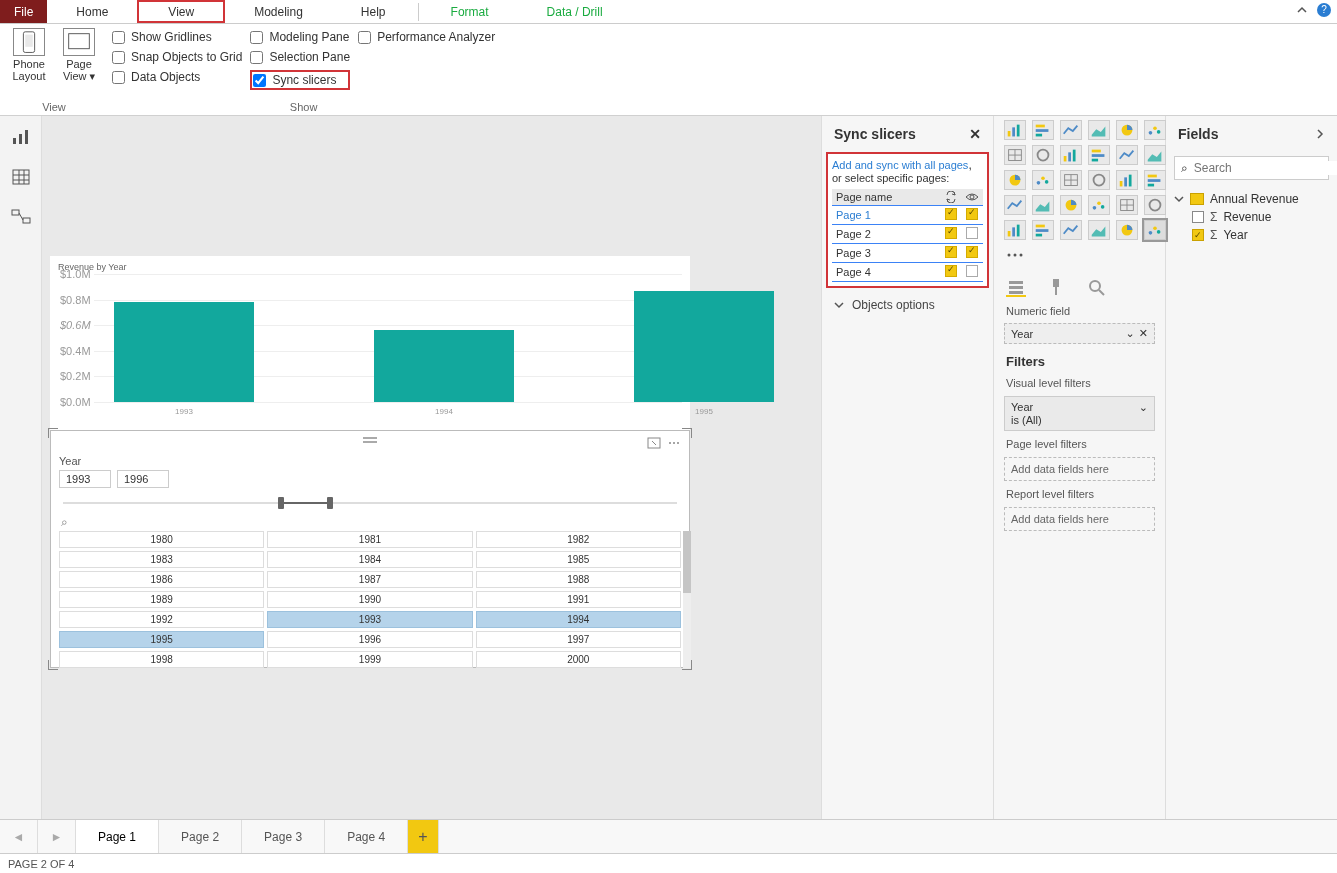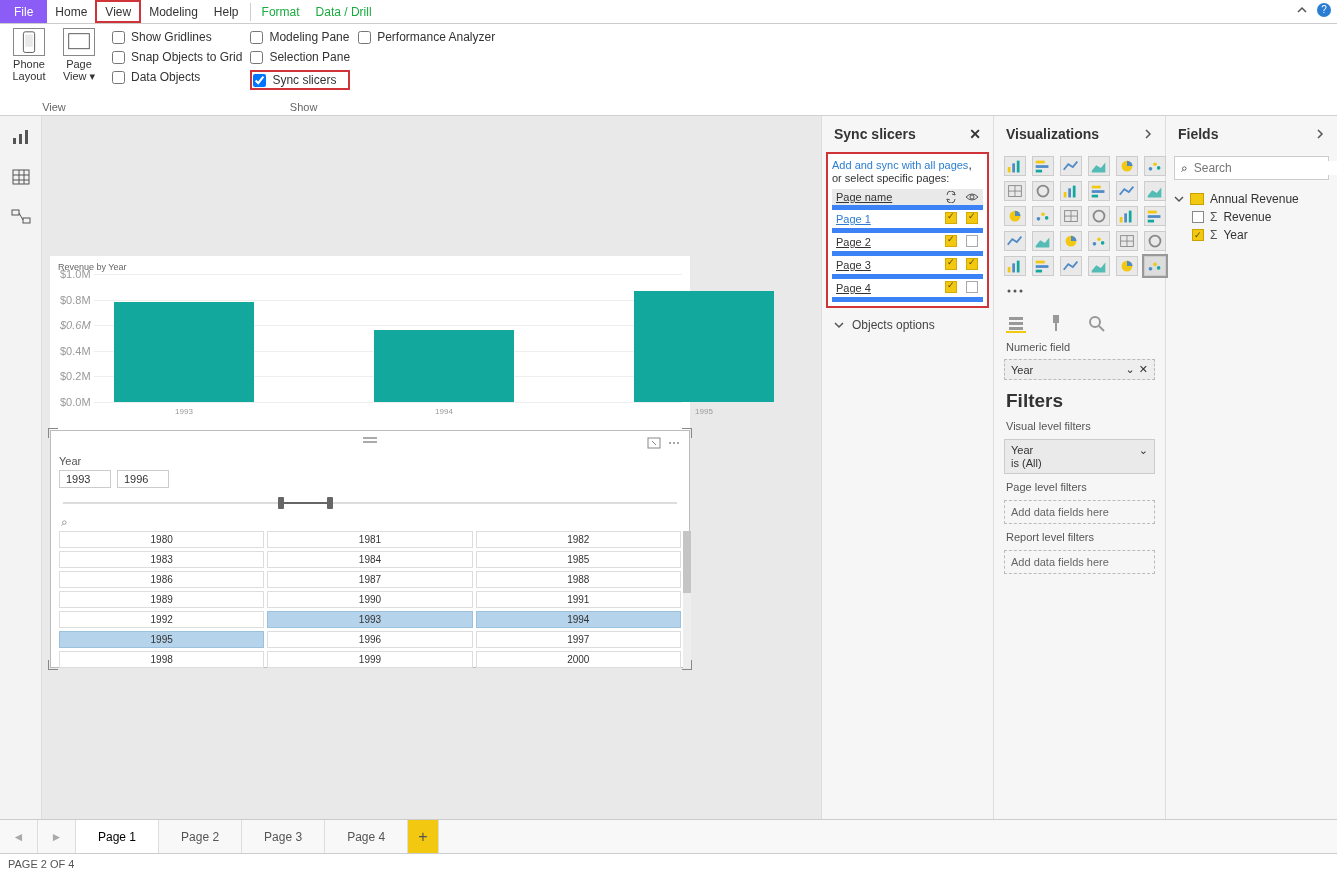--- a/index.html
+++ b/index.html
@@ -1,29 +1,29 @@
 <!DOCTYPE html>
 <html><head>
 <meta charset="utf-8">
 <style>
 * { margin: 0; padding: 0; box-sizing: border-box; font-family: "Segoe UI", Arial, sans-serif; }
 body { background: #fff; font-size: 12px; color: #333; overflow: hidden; width: 1337px; height: 873px; }
 
 
 .menubar { height: 24px; display: flex; border-bottom: 1px solid #ccc; position: relative; }
-.menubar .tab { padding: 0 8px; line-height: 24px; cursor: pointer; }
+.menubar .tab { padding: 0 29px; line-height: 24px; cursor: pointer; }
 .menubar .tab.file { background: #f2c811; color: #000; background:#1f77d0; color:#fff;}
 .menubar .tab.file { background: #117dca; color:#fff; font-weight:normal;}
 .menubar .tab.file { background:#127ac7;}
 .menubar .tab.file { background:#0f77c3;}
 .menubar .tab.file { background:#1b7ec8;}
 .menubar .tab.file { background:#2a8dd4;color:#fff;}
 .menubar .tab.file{background:#2b7cd3;color:#fff;}
 .menubar .tab.file{background:#2a7dd2;}
-.menubar .tab.file{background:#8b5cf6;}
+.menubar .tab.file{background:#7f1d1d;}
 .tab.file{background:#2a7dd2;color:#fff;padding:0 14px;}
 .tab.view-tab{border:2px solid #d13438;line-height:20px;}
 .tab.context{color:#1aab40;}
 .menubar .sep{width:1px;background:#ccc;height:18px;align-self:center;margin:0 3px;}
 .menubar .right-icons{position:absolute;right:6px;top:3px;display:flex;gap:8px;align-items:center;}
 .chev-up{width:14px;height:14px;}
 .help-circle{width:14px;height:14px;border-radius:50%;background:#2a7dd2;color:#fff;font-size:10px;text-align:center;line-height:14px;}
 
 
 .ribbon{height:92px;border-bottom:1px solid #d0d0d0;display:flex;padding:4px 8px 0 8px;gap:12px;}
@@ -76,39 +76,39 @@
 .year-scroll .thumb{position:absolute;top:0;width:100%;height:45%;background:#c5c5c5;}
 
 
 .pane{border-left:1px solid #ddd;background:#f6f6f6;}
 .pane-h{display:flex;align-items:center;justify-content:space-between;padding:10px 12px;font-size:14px;font-weight:600;color:#333;}
 .sync-pane{width:172px;}
 .sync-body{background:#fff;border:2px solid #d13438;margin:0 4px;padding:4px;}
 .sync-msg{color:#2a7dd2;font-size:11px;line-height:13px;}
 .sync-msg2{font-size:11px;line-height:13px;}
 .sync-table{width:100%;margin-top:4px;border-collapse:collapse;}
-.sync-table th,.sync-table td{font-size:11px;text-align:left;padding:2px 4px;border-bottom:5px solid #3b82f6;text-decoration:underline;}
+.sync-table th,.sync-table td{font-size:11px;text-align:left;padding:2px 4px;border-bottom:1px solid #3b82f6;}
 .sync-table th{background:#e9e9e9;font-weight:normal;}
 .sync-table .th-ico{width:18px;text-align:center;}
 .sync-table .active-pg{color:#2a7dd2;}
 .chk{width:12px;height:12px;display:inline-block;border:1px solid #aaa;background:#fff;position:relative;}
 .chk.on{background:#f2c811;border-color:#d4ab00;}
 .chk.on::after{content:"✓";position:absolute;font-size:9px;left:1px;top:-2px;color:#5a4a00;}
 .adv-opt{display:flex;align-items:center;gap:8px;padding:10px 12px;font-size:12px;color:#444;cursor:pointer;}
 
 .viz-pane{width:172px;}
 .viz-grid{display:grid;grid-template-columns:repeat(6,22px);gap:5px 6px;padding:4px 10px;}
 .viz-ico{width:22px;height:20px;background:#e9e9e9;border:1px solid #ccc;cursor:pointer;position:relative;}
 .viz-ico.sel{outline:2px solid #999;background:#ddd;}
 .viz-tabs{display:flex;gap:20px;padding:8px 12px 4px 12px;}
 .viz-tab-ico{width:20px;height:20px;cursor:pointer;border-bottom:2px solid transparent;}
 .viz-tab-ico.active{border-bottom:2px solid #f2c811;}
 .sect-lbl{font-size:11px;color:#555;padding:4px 12px;}
 .field-well{margin:2px 10px;border:1px dashed #bbb;background:#eee;display:flex;align-items:center;padding:3px 6px;font-size:11px;justify-content:space-between;}
-.filters-h{font-size:19px;font-weight:600;padding:8px 12px 4px 12px;}
+.filters-h{font-size:13px;font-weight:600;padding:8px 12px 4px 12px;}
 .filter-card{margin:3px 10px;border:1px solid #ccc;background:#eaeaea;padding:4px 6px;font-size:11px;position:relative;}
 .add-dash{margin:3px 10px;border:1px dashed #bbb;padding:5px 6px;font-size:11px;color:#666;}
 
 .fields-pane{width:172px;}
 .search-box{margin:4px 8px;border:1px solid #ccc;background:#fff;display:flex;align-items:center;padding:4px 6px;gap:6px;}
 .ftree{padding:6px 8px;font-size:12px;}
 .ftree-row{display:flex;align-items:center;gap:6px;padding:2px 0;cursor:pointer;}
 .ftree-row.head{font-weight:normal;}
 .tbl-ico{width:14px;height:12px;background:#f2c811;border:1px solid #caa100;position:relative;}
 .sigma{font-size:12px;color:#555;}
@@ -375,26 +375,20 @@
     </div>
     <div class="adv-opt">
       <svg width="10" height="10" viewBox="0 0 10 10">
           <path d="M1 3 L5 7 L9 3" fill="none" stroke="#555" stroke-width="1.5"></path>
         </svg>
       <span>Objects options</span>
     </div>
   </div>
 
   <div class="pane viz-pane">
-    <div class="pane-h">
-      <span>Visualizations</span>
-      <svg width="10" height="14" viewBox="0 0 10 14">
-          <path d="M3 3 L7 7 L3 11" fill="none" stroke="#555" stroke-width="1.5"></path>
-        </svg>
-    </div>
     <div class="viz-grid" id="viz-grid">
         <div class="viz-ico">
           <svg viewBox="0 0 22 20">
             <rect x="3" y="11" width="3" height="6" fill="#f2c811"></rect>
             <rect x="8" y="7" width="3" height="10" fill="#4e8bc7"></rect>
             <rect x="13" y="4" width="3" height="13" fill="#12a89d"></rect>
           </svg>
         </div>
         <div class="viz-ico">
           <svg viewBox="0 0 22 20">

